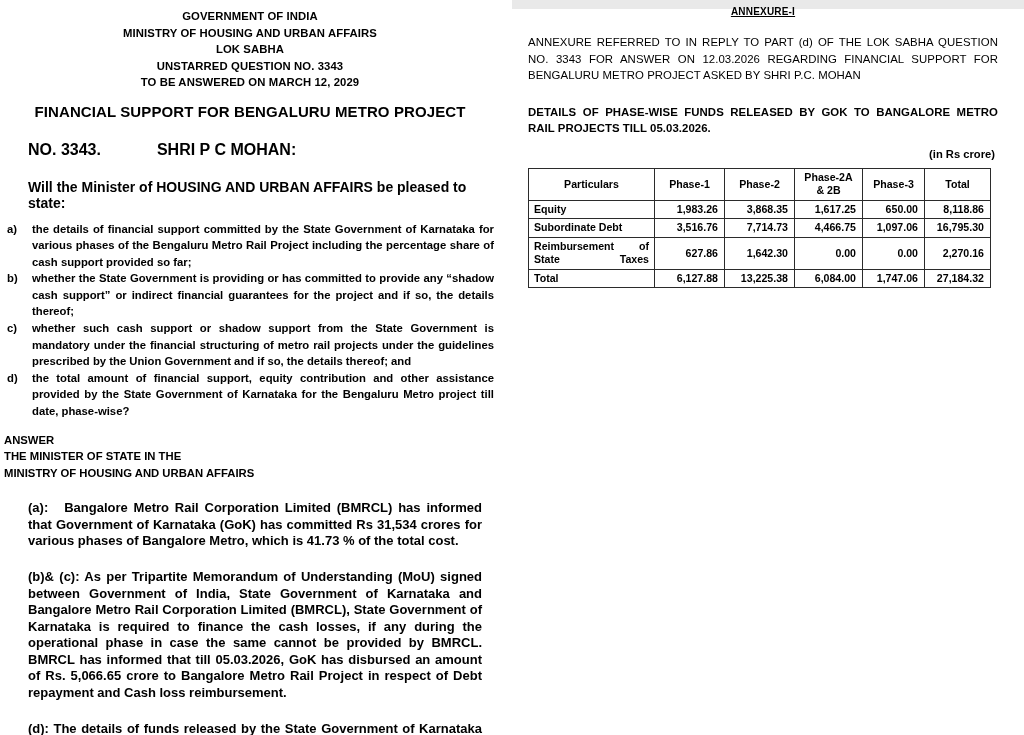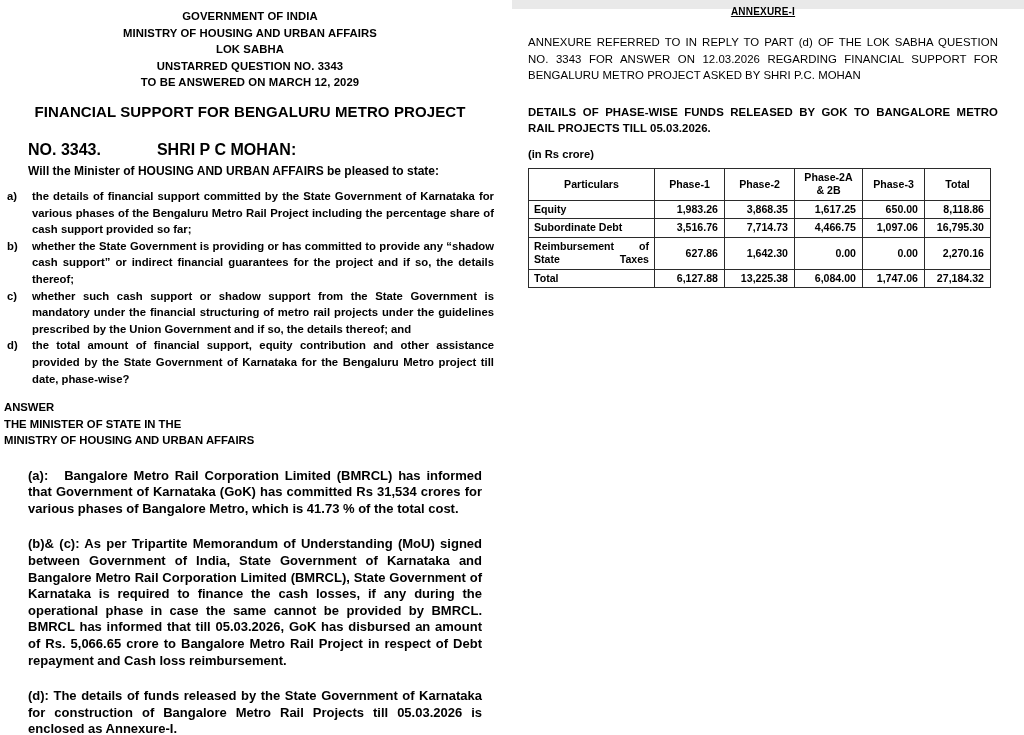--- a/index.html
+++ b/index.html
@@ -73,23 +73,23 @@
     font-weight: bold;
     font-size: 16px;
     line-height: 16.5px;
     margin-top: 22px;
     padding-left: 24px;
   }
   .qline .gap { display: inline-block; width: 56px; }
 
   .will-line {
     font-weight: bold;
-    font-size: 12px;
-    line-height: 16.5px;
-    margin-top: 4px;
+    font-size: 14px;
+    line-height: 16.5px;
+    margin-top: 20px;
     padding-left: 24px;
   }
 
   ol.items {
     list-style: none;
     margin: 9px 0 0 0;
     padding: 0;
   }
   ol.items > li {
     position: relative;
@@ -148,20 +148,21 @@
   .details-para {
     font-weight: bold;
     font-size: 11.4px;
     line-height: 16.6px;
     text-align: justify;
     margin-top: 20px;
     letter-spacing: 0.05px;
   }
 
   .units {
+    text-align: right;
     font-weight: bold;
     font-size: 11.2px;
     margin-top: 11px;
     padding-right: 3px;
   }
 
   table.funds {
     border-collapse: collapse;
     margin-top: 8px;
     width: 462px;

